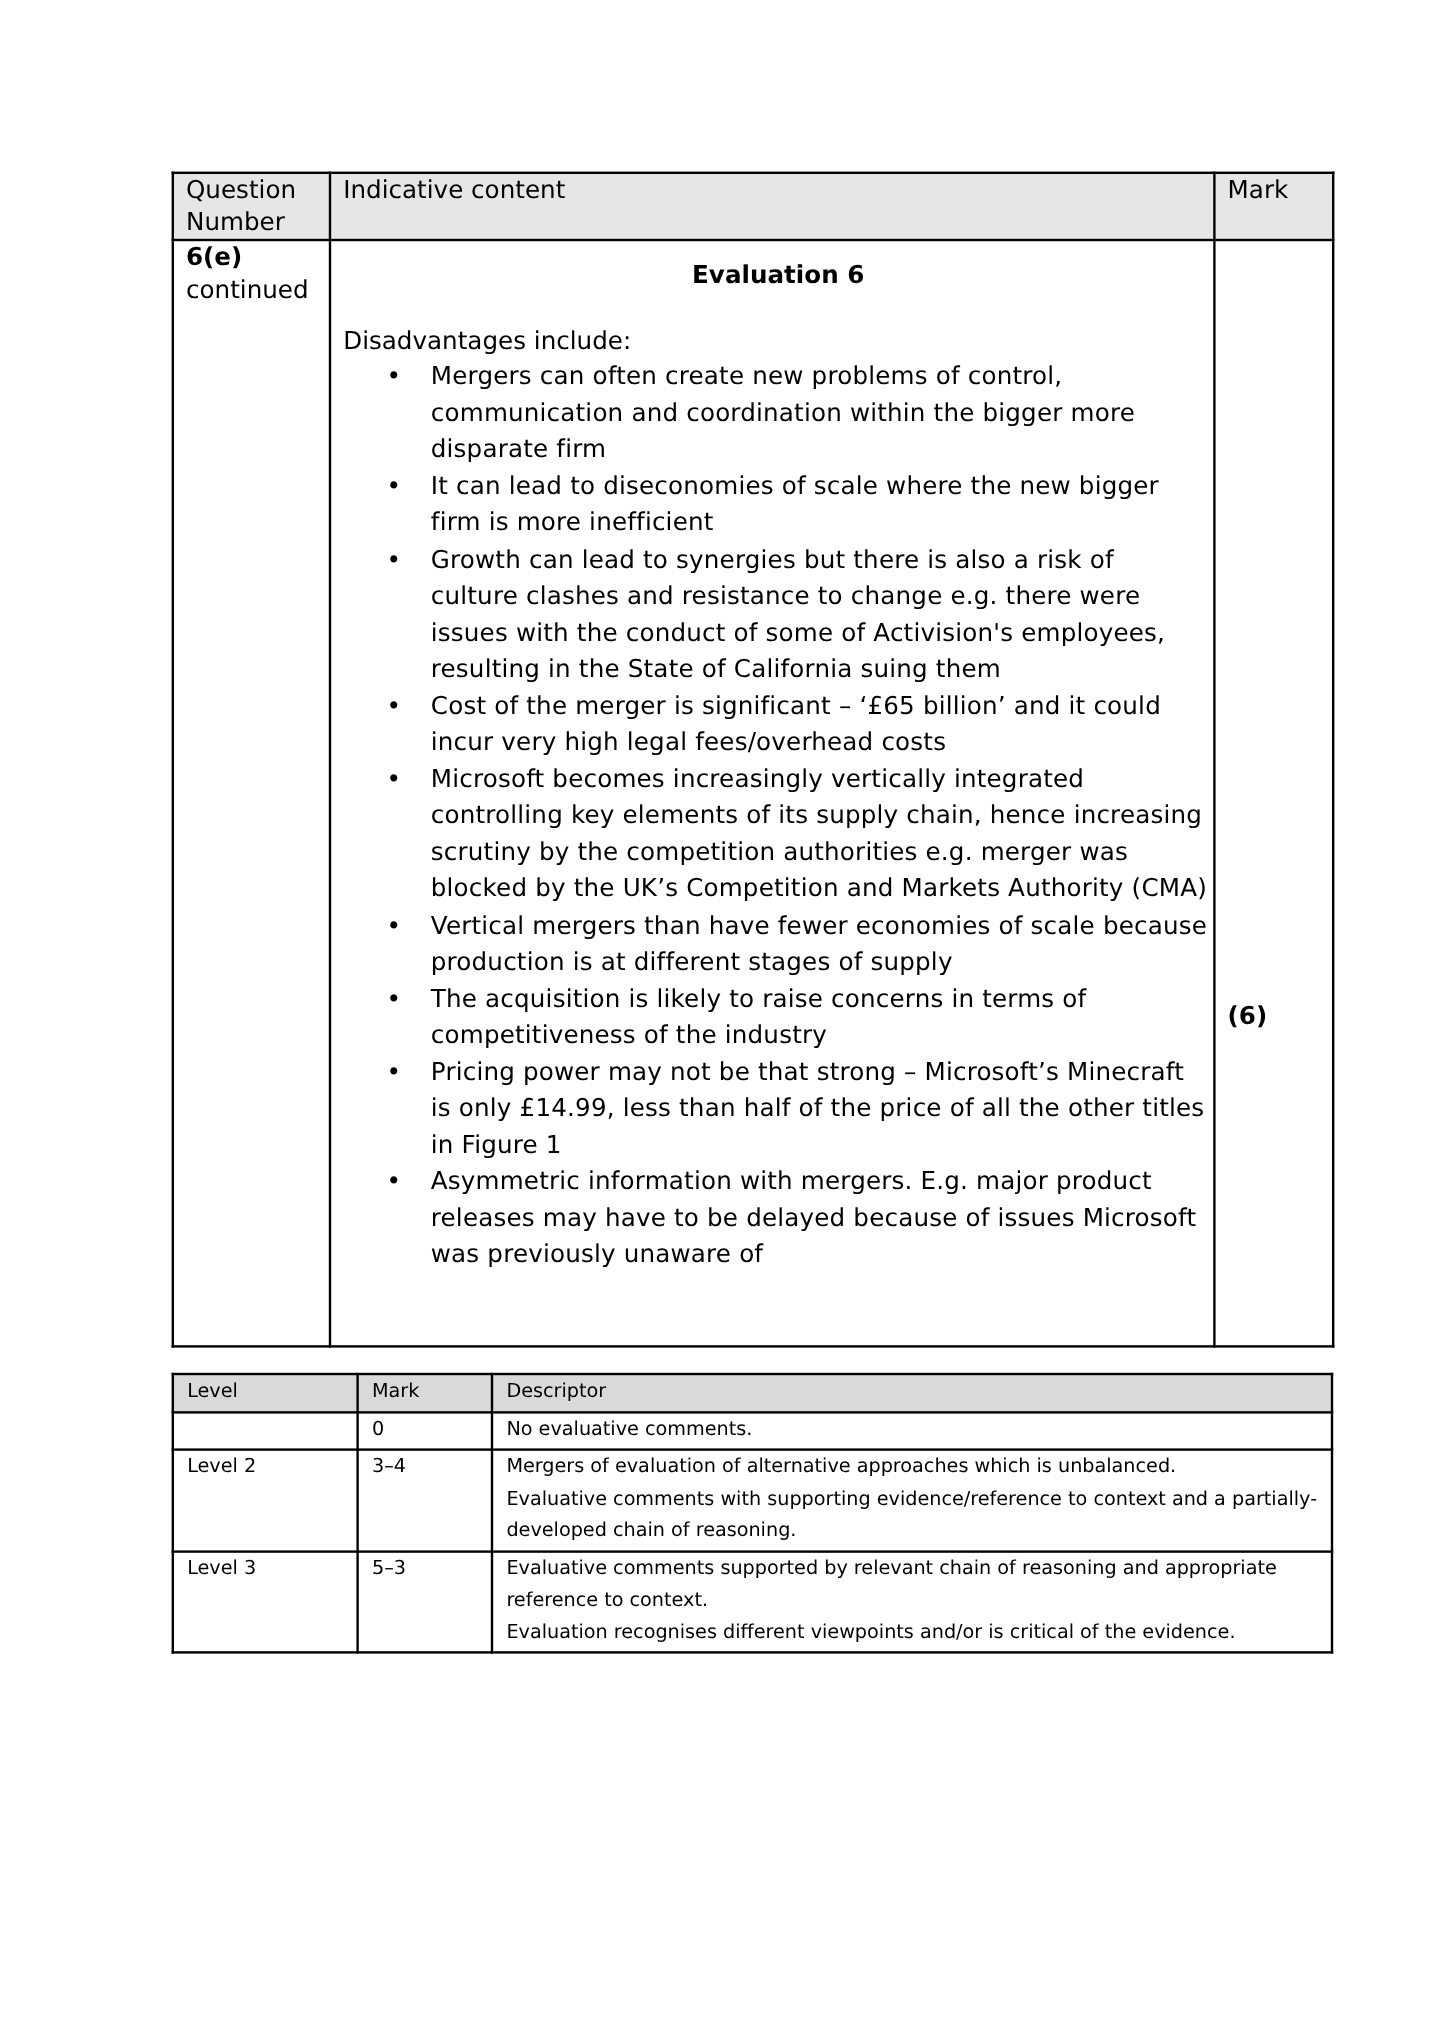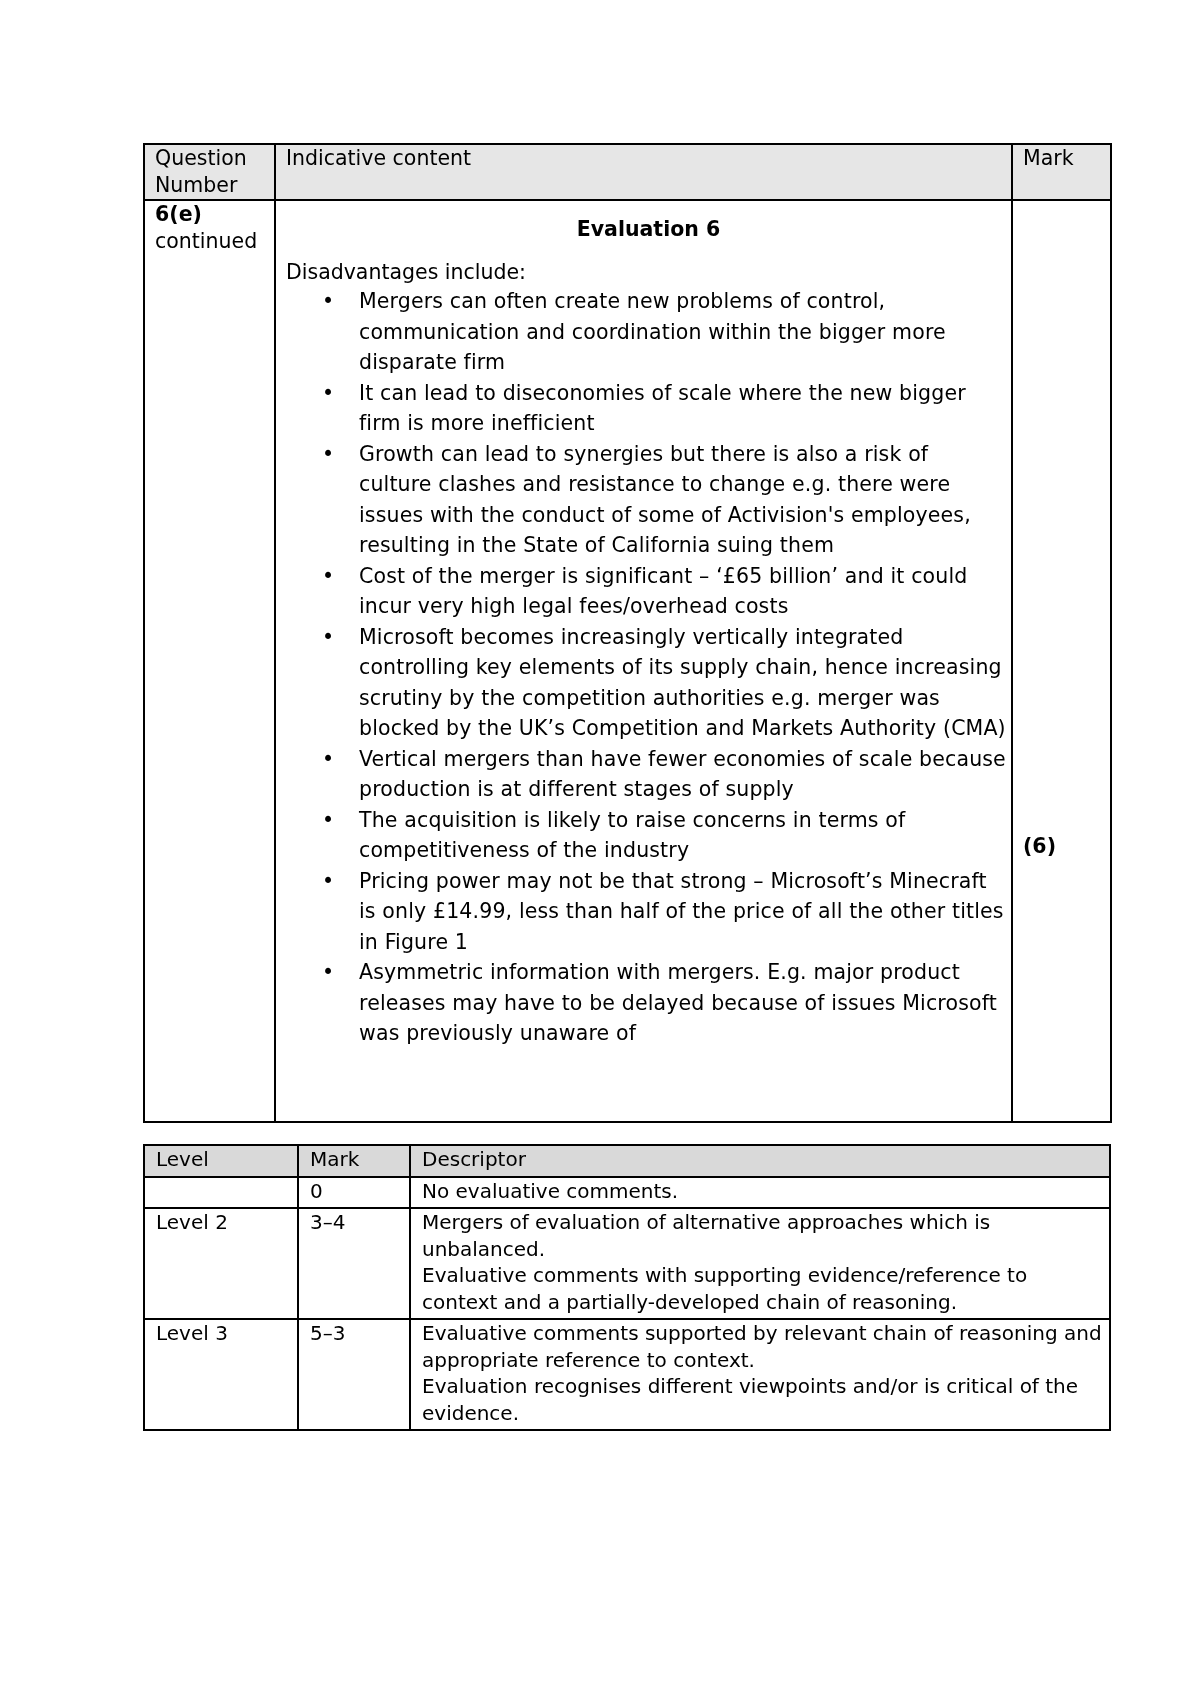--- a/index.html
+++ b/index.html
@@ -14,29 +14,29 @@
   
   #t1 { left: 143px; top: 143px; width: 944px; font-size: 20.5px; line-height: 27px; }
   #t1 .c1 { width: 131px; }
   #t1 .c2 { width: 737px; }
   #t1 .c3 { width: 99px; }
   #t1 tr.head td { background: #e6e6e6; height: 53px; }
   #t1 td .pad { padding: 0 0 0 10px; }
   #t1 tr.body td { height: 920px; }
   .bold { font-weight: bold; }
   .center-title { text-align: center; font-weight: bold; margin: 15px; }
-  .intro { margin: 16px 0 0 0; }
+  .intro { margin: 28px 0 0 0; }
   ul.points { margin: 0; padding: 0; list-style: none; }
   ul.points li { position: relative; padding-left: 73px; padding-right: 4px; font-size: 20.5px; line-height: 30.5px; letter-spacing: 0.15px; }
   ul.points li .bullet { position: absolute; left: 36px; top: 0; }
   .mark-cell { position: relative; }
   .mark-val { position: absolute; left: 10px; top: 632px; font-weight: bold; }
 
   
-  #t2 { left: 143px; top: 1144px; width: 876px; font-size: 20px; line-height: 26.5px; }
+  #t2 { left: 143px; top: 1144px; width: 876px; font-size: 16px; line-height: 26.5px; }
   #t2 .k1 { width: 154px; }
   #t2 .k2 { width: 112px; }
   #t2 .k3 { width: 700px; }
   #t2 tr.head td { background: #d9d9d9; }
   #t2 td .pad { padding: 0 4px 3px 11px; }
 </style>
 </head>
 <body>
 
 <table id="t1">

